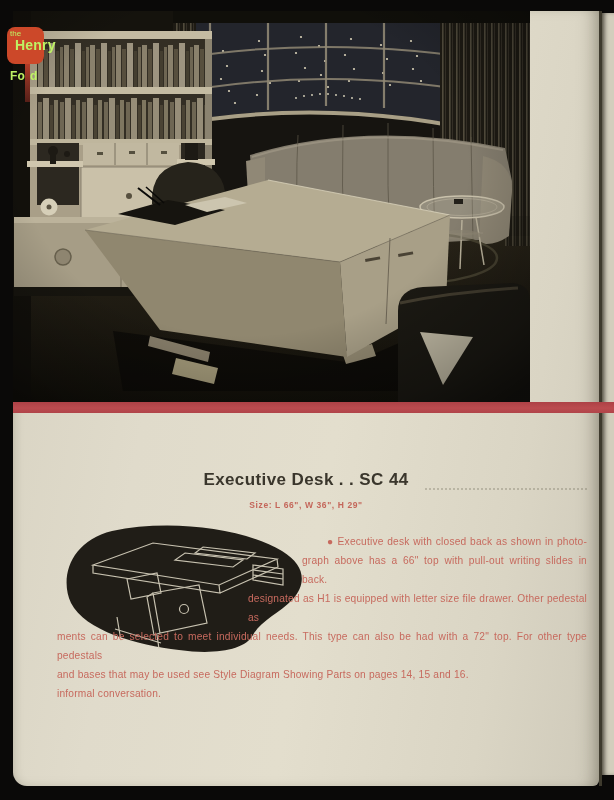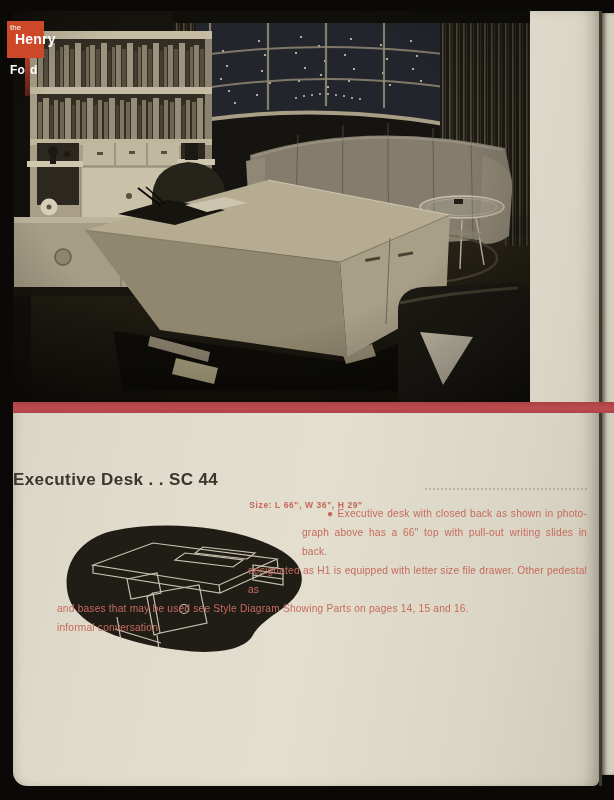--- a/index.html
+++ b/index.html
@@ -11,34 +11,34 @@
              box-shadow:inset 4px 0 5px -2px rgba(40,36,26,.85);}
   
   .page{position:absolute;left:13px;top:11px;width:586px;height:775px;
         background:linear-gradient(100deg,#d7d2c1 0%,#e0dbcb 28%,#e3decd 55%,#dad5c4 82%,#cfcaba 100%);
         border-radius:0 0 6px 14px;
         box-shadow:inset -14px 0 18px -12px rgba(60,55,40,.5), inset 6px 0 12px -8px rgba(60,55,40,.35);}
   .photo{position:absolute;left:0;top:0;width:517px;height:391px;display:block;}
   .red-stripe{position:absolute;left:0;top:391px;width:601px;height:11px;
               background:linear-gradient(#ad4146,#bb4b4f 55%,#b04449);}
   
-  .logo{position:absolute;left:-6px;top:10px;width:37px;height:37px;background:#cc4829;
-        color:#ffffff;line-height:1;overflow:visible;}
+  .logo{position:absolute;left:-6px;top:16px;width:37px;height:37px;background:#cc4829;
+        color:#bef264;line-height:1;overflow:visible;border-radius:8px;}
   .logo .the{font-size:8px;font-weight:400;margin:3px 0 0 3px;}
   .logo .henry{font-size:14px;font-weight:700;margin:0 0 0 8px;letter-spacing:.2px;}
   .logo .ford{font-size:12px;font-weight:700;margin:18px 0 0 3px;letter-spacing:.2px;}
   .logo-drip{position:absolute;left:18px;top:37px;width:5px;height:38px;
              background:linear-gradient(#b33c28,#7c2d20 55%,#571f18);}
   
-  .title{position:absolute;left:0;top:459px;width:100%;
+  .title{position:absolute;left:0;top:459px;width:100%;text-align:center;
          font-size:17px;font-weight:700;letter-spacing:.4px;color:#3a362c;}
   .size-line{position:absolute;left:0;top:489px;width:100%;text-align:center;
              font-size:8.5px;font-weight:600;letter-spacing:.6px;color:#c4665a;}
   
-  .body-copy{position:absolute;left:44px;top:493px;width:530px;color:#c76a5e;
+  .body-copy{position:absolute;left:44px;top:521px;width:530px;color:#c76a5e;
              font-size:10.2px;line-height:19px;letter-spacing:.2px;}
   .ln{text-align:justify;text-align-last:justify;white-space:normal;}
   .ln.last{text-align:center;text-align-last:left;}
   .ln1{padding-left:270px;} .ln2{padding-left:245px;} .ln3{padding-left:228px;}
   .ln4{padding-left:199px;} .ln5{padding-left:191px;} .ln6{padding-left:165px;}
   .blob-diagram{position:absolute;left:44px;top:506px;width:252px;height:150px;display:block;}
   .stitch{position:absolute;left:412px;top:477px;width:162px;height:0;
           border-top:2px dotted rgba(95,88,72,.28);}
 </style>
 </head>
@@ -279,18 +279,19 @@
         <path d="M96,76 L90,80 L97,118 L103,116"></path>
         <circle cx="127" cy="92" r="4.5"></circle>
         <path d="M60,100 L64,124 M100,118 L102,132 M58,112 L104,126"></path>
       </g>
     </svg>
 
     <div class="body-copy">
       <div class="ln ln1">● Executive desk with closed back as shown in photo-</div>
       <div class="ln ln2">graph above has a 66" top with pull-out writing slides in back.</div>
       <div class="ln ln5">designated as H1 is equipped with letter size file drawer. Other pedestal as</div>
+      <div class="ln">ments can be selected to meet individual needs. This type can also be had with a 72" top. For other type pedestals</div>
       <div class="ln last">and bases that may be used see Style Diagram Showing Parts on pages 14, 15 and 16.</div>
       <div class="ln last">informal conversation.</div>
     </div>
 
   </div>
 </div>
 
 </body></html>

